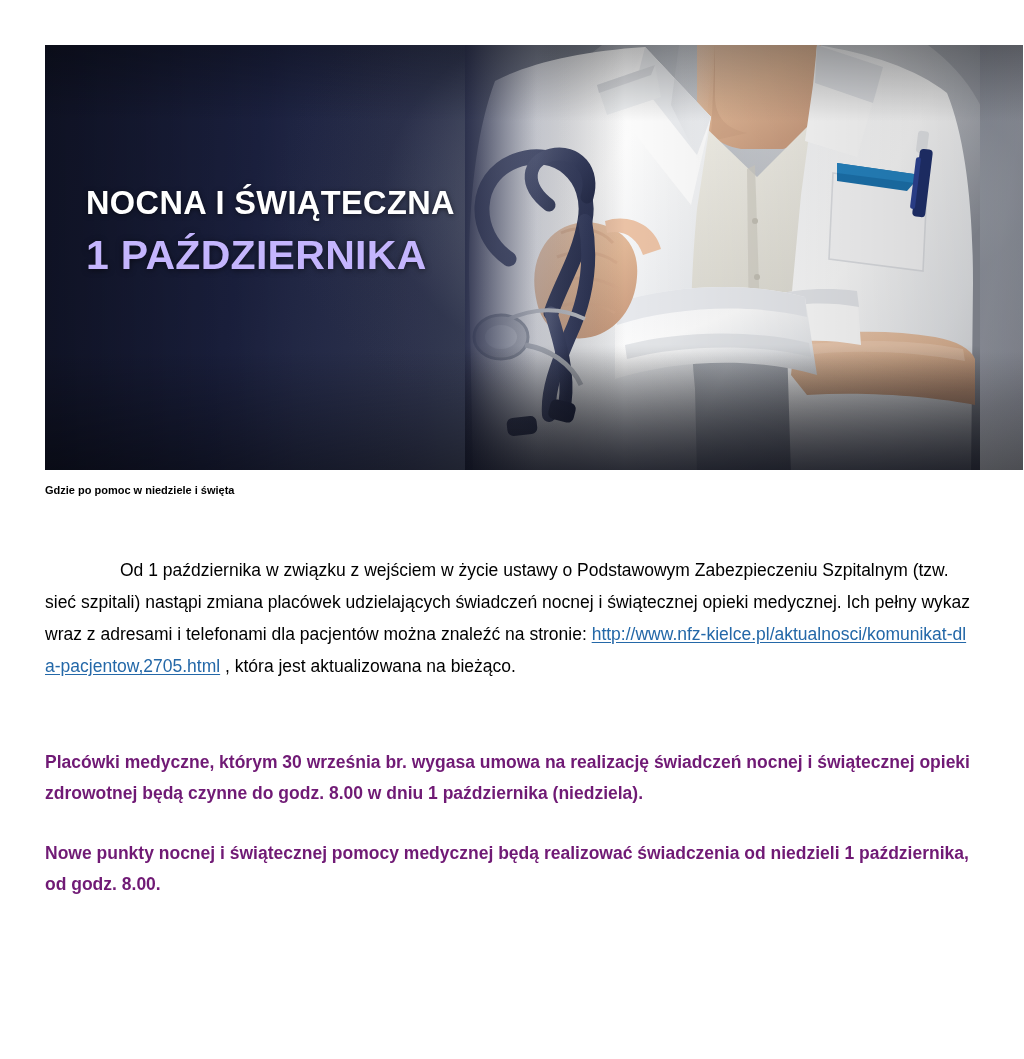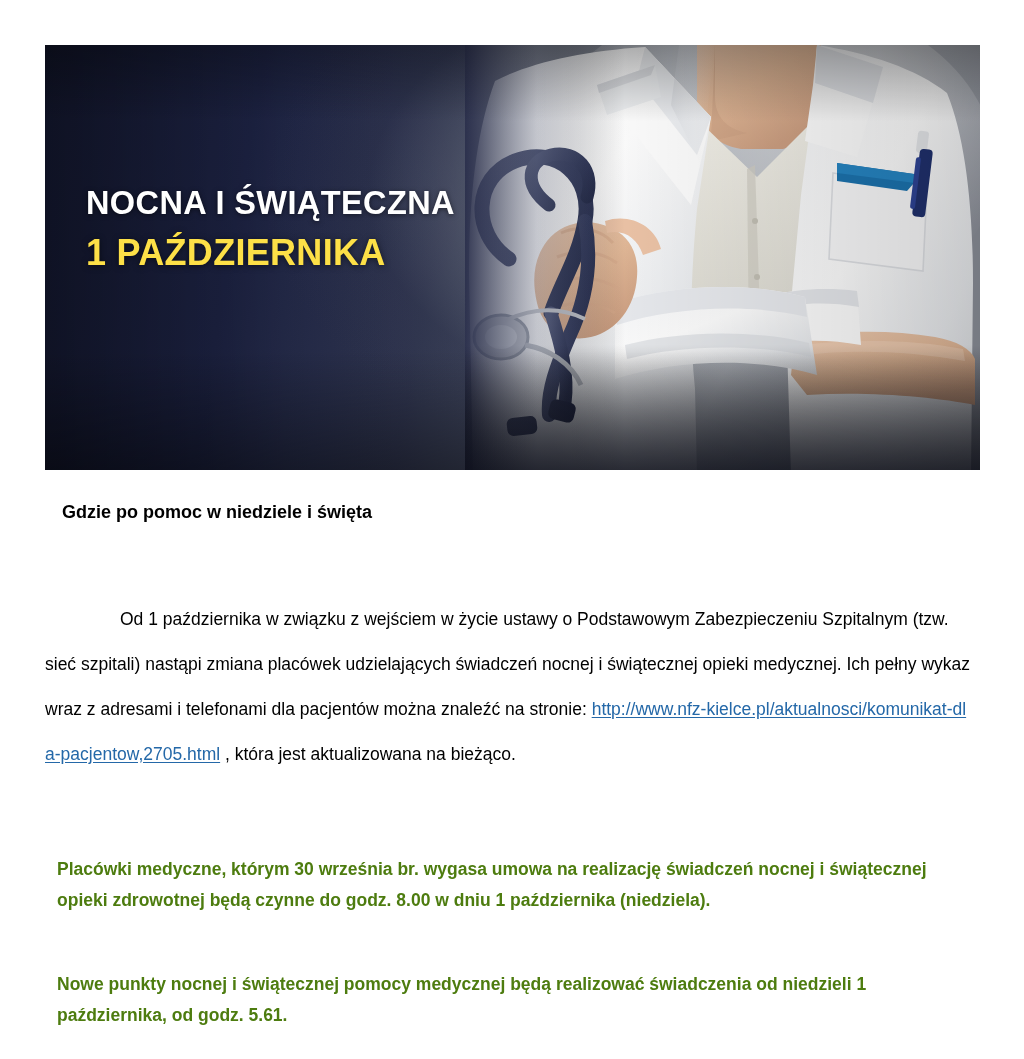--- a/index.html
+++ b/index.html
@@ -25,20 +25,21 @@
 
   
   .banner {
     position: absolute;
     left: 45px;
     top: 45px;
     width: 935px;
     height: 425px;
     overflow: hidden;
     background: #1b2040;
+    padding-left: 43px;
   }
 
   
   .banner-bg {
     position: absolute;
     inset: 0;
     background:
       radial-gradient(ellipse 70% 90% at 78% 35%, rgba(185,190,198,0.95) 0%, rgba(140,146,158,0.55) 32%, rgba(60,64,86,0.12) 62%, rgba(0,0,0,0) 78%),
       linear-gradient(100deg,
         #171c38 0%,
@@ -88,70 +89,70 @@
     font-size: 31px;
     font-weight: 300;
     letter-spacing: 0.3px;
     color: #f2f3f5;
     line-height: 1.0;
     text-shadow: 0 1px 5px rgba(0,0,0,0.5);
     white-space: nowrap;
   }
   .bt-line3 {
     margin-top: 15px;
-    font-size: 36px;
+    font-size: 41px;
     font-weight: 700;
     letter-spacing: 0.3px;
-    color: #fde047;
+    color: #c4b5fd;
     line-height: 1.0;
     text-shadow: 0 1px 6px rgba(0,0,0,0.55);
     white-space: nowrap;
   }
 
   
   .content {
     position: absolute;
     left: 45px;
     top: 484px;
     width: 930px;
   }
   .h-bold {
-    font-size: 18px;
+    font-size: 11px;
     font-weight: 700;
     line-height: 1.25;
-    margin: 17px;
+    margin: 0;
   }
   .gap-a { height: 29px; }
   .gap-b { height: 27px; }
   .gap-c { height: 34px; }
   .gap-d { height: 31px; }
   .gap-e { height: 29px; }
 
   .para {
     font-size: 17.5px;
     font-weight: 400;
-    line-height: 45px;
+    line-height: 32px;
     margin: 0;
     color: #000000;
   }
   .para .indent { display:inline-block; width: 75px; }
 
   .link {
     color: #2468a8;
     text-decoration: underline;
     text-underline-offset: 2px;
     word-break: break-all;
   }
 
   .para-bold {
     font-size: 17.5px;
     font-weight: 700;
     line-height: 31px;
-    margin: 12px;
-    color: #4d7c0f;
+    margin: 0;
+    color: #701a75;
   }
 </style>
 </head>
 <body>
 
 <div class="page">
 
   <div class="banner">
     <div class="banner-bg"></div>
 
@@ -304,16 +305,16 @@
 
     <div class="gap-c"></div>
 
 
     <div class="gap-d"></div>
 
     <p class="para-bold">Placówki medyczne, którym 30 września br. wygasa umowa na realizację świadczeń nocnej i świątecznej opieki zdrowotnej będą czynne do godz. 8.00 w dniu 1 października (niedziela).</p>
 
     <div class="gap-e"></div>
 
-    <p class="para-bold">Nowe punkty nocnej i świątecznej pomocy medycznej będą realizować świadczenia od niedzieli 1 października, od godz. 5.61.</p>
+    <p class="para-bold">Nowe punkty nocnej i świątecznej pomocy medycznej będą realizować świadczenia od niedzieli 1 października, od godz. 8.00.</p>
 
   </div>
 </div>
 
 </body></html>

